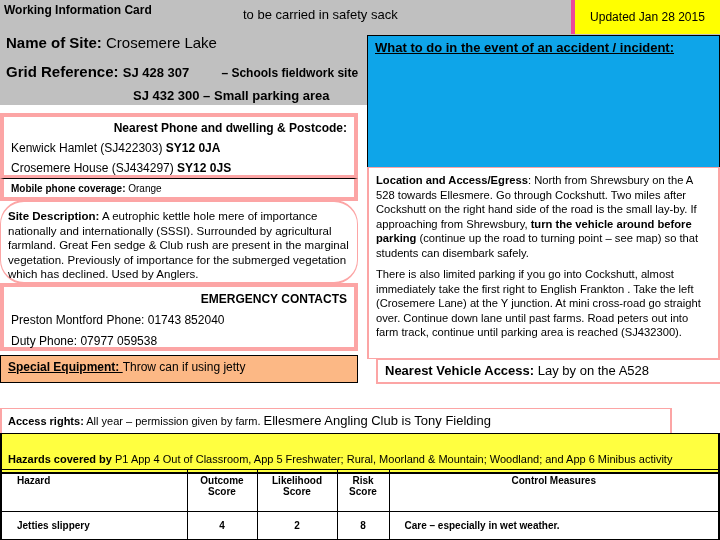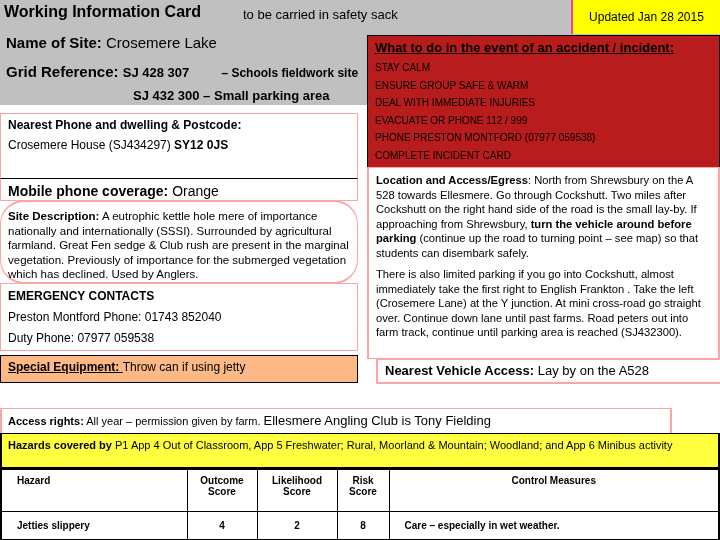--- a/index.html
+++ b/index.html
@@ -1,51 +1,51 @@
 <!DOCTYPE html>
 <html><head>
 <meta charset="utf-8">
 <style>
   * { box-sizing: border-box; margin: 0; padding: 0; }
   html, body { width: 720px; height: 540px; overflow: hidden; background: #ffffff; }
   body { font-family: "Liberation Sans", sans-serif; color: #000; position: relative; }
   .abs { position: absolute; }
   .header-bg { left: 0; top: 0; width: 720px; height: 105px; background: #c0c0c0; }
-  .title { left: 4px; top: 3px; font-size: 16px; font-weight: bold; text-align: center; }
+  .title { left: 4px; top: 3px; font-size: 12px; font-weight: bold; text-align: center; }
   .subtitle { left: 243px; top: 7px; font-size: 13px; }
-  .updated { left: 571px; top: 0; width: 149px; height: 34px; background: #ffff00; border-left: 2px solid #ec4899; font-size: 12px; display: flex; align-items: center; justify-content: center; }
+  .updated { left: 571px; top: 0; width: 149px; height: 34px; background: #ffff00; border-left: 4px solid #ec4899; font-size: 12px; display: flex; align-items: center; justify-content: center; }
   .site-name { left: 6px; top: 34px; font-size: 15px; }
   .grid-ref { left: 6px; top: 63px; font-size: 15px; }
   .grid-ref2 { left: 133px; top: 88px; font-size: 13px; font-weight: bold; }
-  .bold { font-weight: bold; }
+  .bold { font-weight: bold; text-align: right; }
   .smallb { font-size: 12px; font-weight: bold; margin-left: 28px; }
 
-  .incident { left: 367px; top: 35px; width: 353px; height: 133px; background: #b91c1c; border: 1px solid #000; padding: 4px 7px; }
+  .incident { left: 367px; top: 35px; width: 353px; height: 133px; background: #0ea5e9; border: 1px solid #000; padding: 4px 7px; }
   .incident h3 { font-size: 13px; font-weight: bold; text-decoration: underline; margin-bottom: 7px; }
   .incident li { list-style: none; font-size: 10px; height: 17.5px; }
 
-  .box { background: #fff; border: 1px solid #fca5a5; }
+  .box { background: #fff; border: 4px solid #fca5a5; }
   .phone-box { left: 0; top: 113px; width: 358px; height: 66px; padding: 4px 7px; font-size: 12px; }
   .phone-box div { height: 20px; }
-  .mobile-box { left: 0; top: 178px; width: 358px; height: 23px; padding: 4px 7px; font-size: 14px; border-top: 1px solid #000; }
+  .mobile-box { left: 0; top: 178px; width: 358px; height: 23px; padding: 4px 7px; font-size: 10px; border-top: 1px solid #000; }
   .desc-box { left: 0; top: 200px; width: 358px; height: 84px; padding: 7px 7px; font-size: 11.5px; line-height: 14.5px; border-width: 2px 1px; border-radius: 24px; }
   .emerg-box { left: 0; top: 283px; width: 358px; height: 68px; padding: 5px 7px; font-size: 12px; }
   .emerg-box div { height: 21px; }
   .equip-box { left: 0; top: 355px; width: 358px; height: 28px; background: #fcb885; border: 1px solid #000; padding: 4px 7px; font-size: 12px; }
   .equip-box .lbl { font-weight: bold; text-decoration: underline; }
 
   .loc-box { left: 367px; top: 167px; width: 353px; height: 192px; padding: 5px 7px; font-size: 11.2px; line-height: 14.5px; border-width: 1px 2px 1px 2px; }
   .loc-box p { margin-bottom: 7px; }
   .nva-box { left: 376px; top: 359px; width: 353px; height: 25px; padding: 3px 7px; font-size: 13px; border-width: 1px 2px 2px 2px; }
 
   .access-box { left: 0; top: 408px; width: 672px; height: 49px; padding: 4px 6px; font-size: 11px; border-width: 1px 2px 1px 2px; }
   .access-box .l1 { height: 22px; }
   .access-box .l2 { font-size: 13px; }
   .access-box .big { font-size: 13px; }
-  .hazard-bar { left: 0; top: 433px; width: 720px; height: 36px; background: #ffff40; border: 1px solid #000; border-width: 1px 2px 2px 2px; padding: 5px 6px; font-size: 11px; line-height: 13px; }
+  .hazard-bar { left: 0; top: 433px; width: 720px; height: 36px; background: #ffff40; border: 1px solid #000; border-width: 1px 2px 2px 2px; padding: 19px 6px; font-size: 11px; line-height: 13px; }
 
   table.haz { position: absolute; left: 0; top: 469px; width: 720px; border-collapse: collapse; font-size: 10px; }
   table.haz td, table.haz th { border: 1px solid #000; font-weight: normal; }
   table.haz th { height: 42px; vertical-align: top; padding-top: 5px; font-weight: bold; }
   table.haz td { height: 28px; }
   table.haz tr { border-left: 2px solid #000; border-right: 2px solid #000; }
   table.haz tbody tr:last-child td { border-bottom: 2px solid #000; font-weight: bold; }
   .c { text-align: center; }
   .l { text-align: left; padding-left: 15px; }
 </style>
@@ -65,32 +65,28 @@
 </div>
 <div class="abs grid-ref">
   <span class="bold">Grid Reference:</span>
   <span class="bold" style="font-size:13px">SJ 428 307</span>
   <span class="smallb">– Schools fieldwork site</span>
 </div>
 <div class="abs grid-ref2">SJ 432 300 – Small parking area</div>
 
 <div class="abs incident">
   <h3>What to do in the event of an accident / incident:</h3>
-  <ul>
-    <li>STAY CALM</li>
-    <li>ENSURE GROUP SAFE &amp; WARM</li>
-    <li>DEAL WITH IMMEDIATE INJURIES</li>
-    <li>EVACUATE OR PHONE 112 / 999</li>
-    <li>PHONE PRESTON MONTFORD (07977 059538)</li>
-    <li>COMPLETE INCIDENT CARD</li>
-  </ul>
 </div>
 
 <div class="abs box phone-box">
   <div class="bold">Nearest Phone and dwelling &amp; Postcode:</div>
+  <div>
+    <span>Kenwick Hamlet (SJ422303)</span>
+    <span class="bold">SY12 0JA</span>
+  </div>
   <div>
     <span>Crosemere House (SJ434297)</span>
     <span class="bold">SY12 0JS</span>
   </div>
 </div>
 
 <div class="abs box mobile-box">
   <span class="bold">Mobile phone coverage:</span>
   <span>Orange</span>
 </div>

